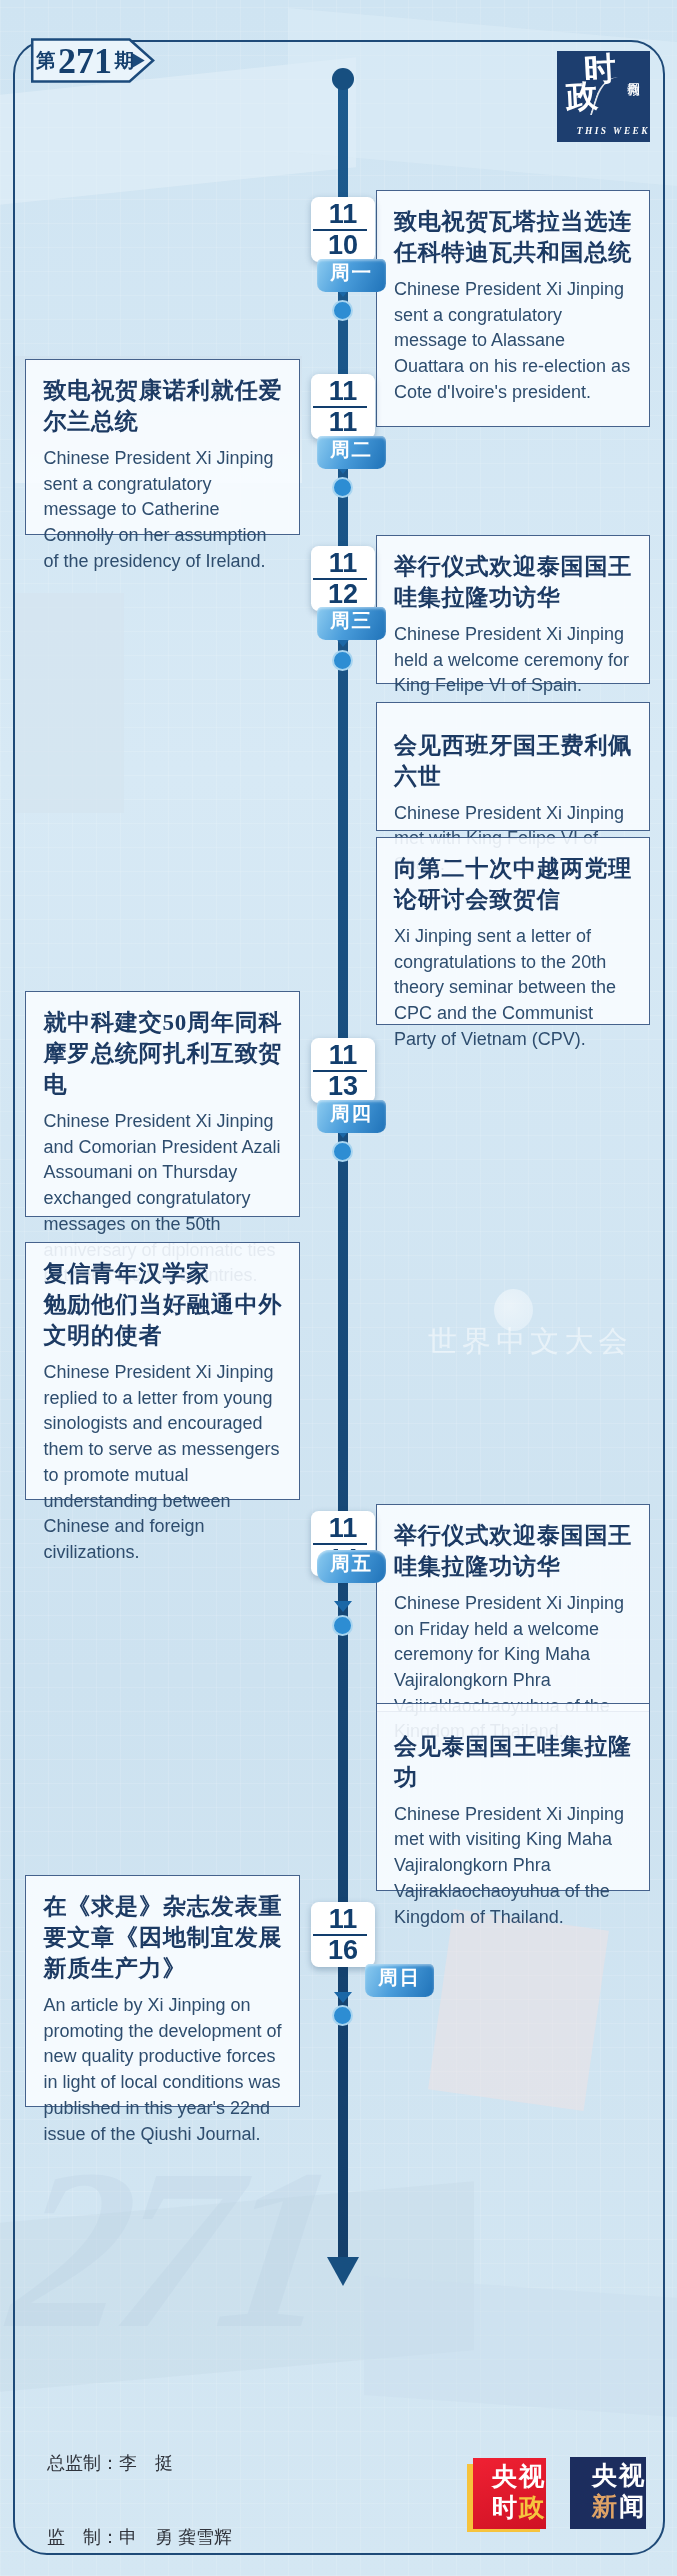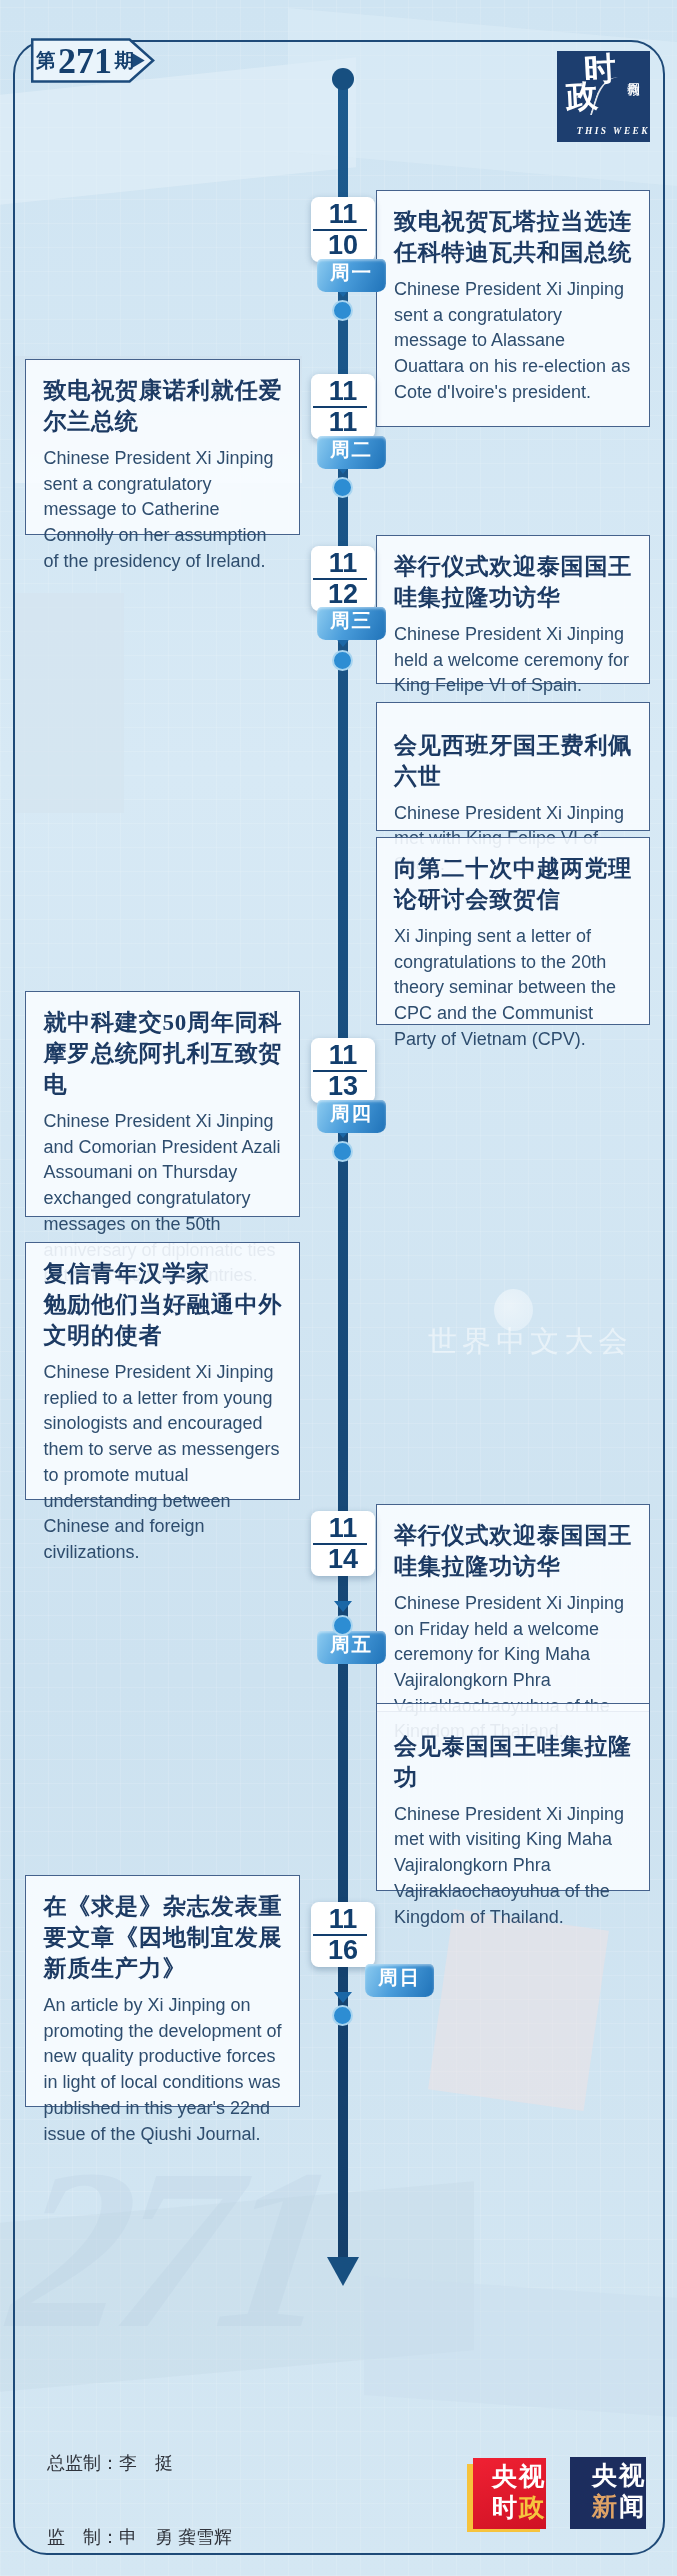--- a/index.html
+++ b/index.html
@@ -164,21 +164,21 @@
   </div>
   <div class="weektab" style="top:1100px;">周四</div>
   <div class="tri" style="top:1127px;"></div>
   <div class="dot" style="top:1141px;"></div>
 
   <div class="datebox" style="top:1511px;">
     <div class="m">11</div>
     <div class="bar"></div>
     <div class="d">14</div>
   </div>
-  <div class="weektab" style="top:1631px;">周五</div>
+  <div class="weektab" style="top:1550px;border-radius:12px;">周五</div>
   <div class="tri" style="top:1601px;"></div>
   <div class="dot" style="top:1615px;"></div>
 
   <div class="datebox" style="top:1902px;">
     <div class="m">11</div>
     <div class="bar"></div>
     <div class="d">16</div>
   </div>
   <div class="weektab" style="top:1964px;margin-left:48px;">周日</div>
   <div class="tri" style="top:1992px;"></div>

